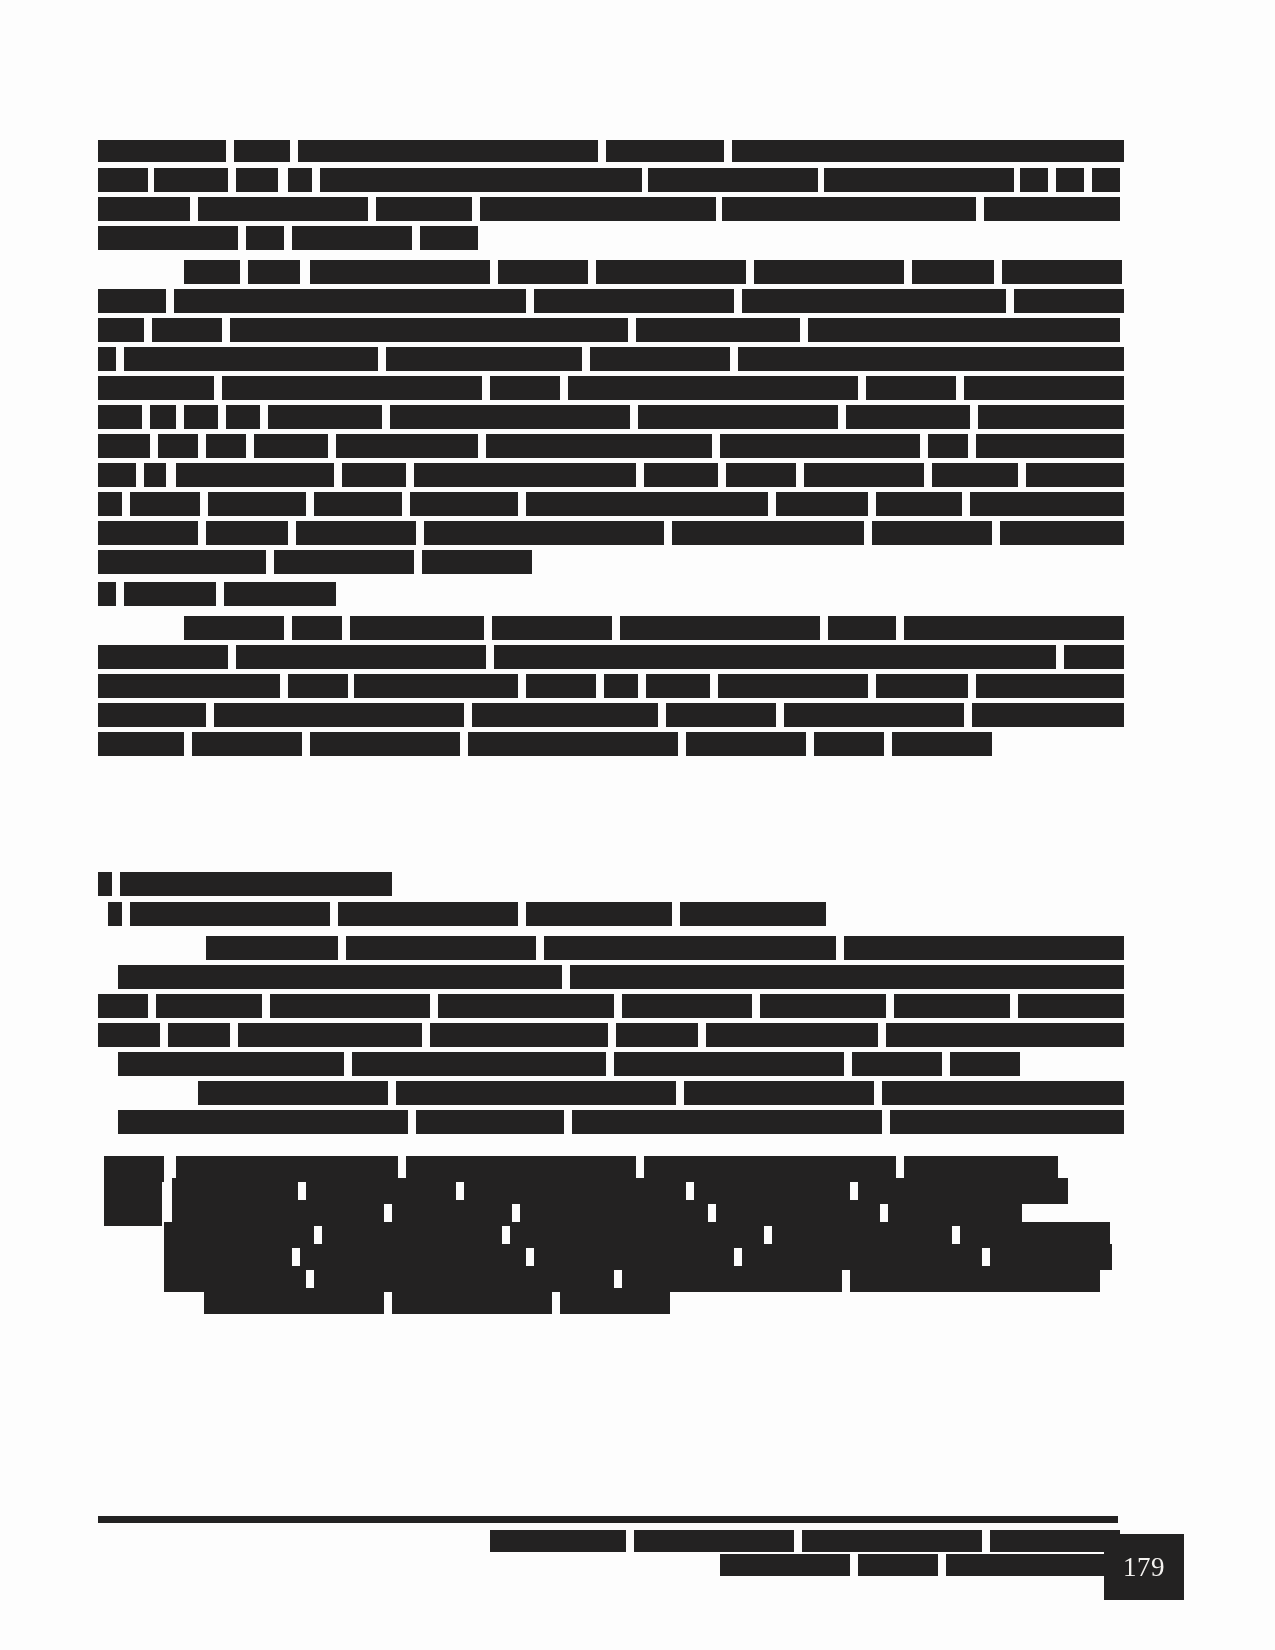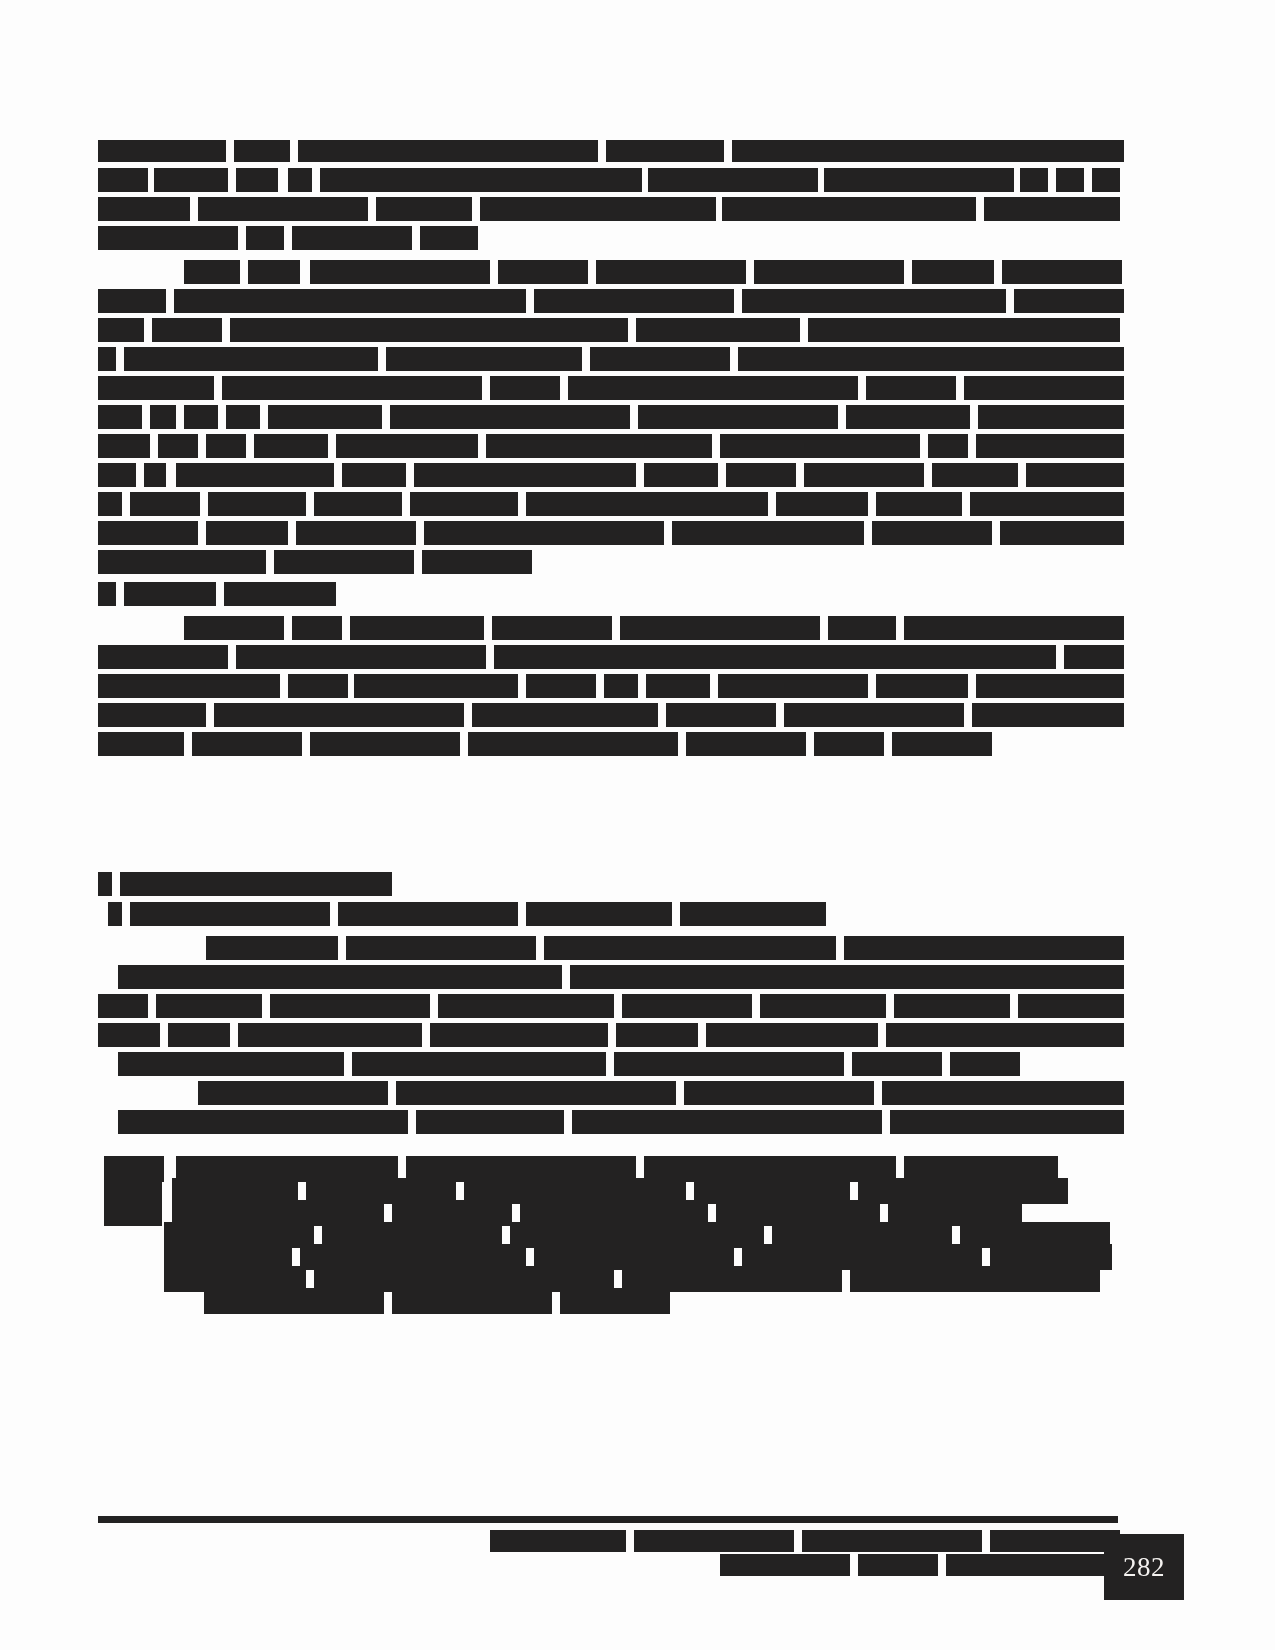--- a/index.html
+++ b/index.html
@@ -397,16 +397,16 @@
           <div style="position: absolute; left: 0px; top: 24px; width: 100%;">
             <span class="rblk" style="left: 622px; width: 130px; height: 22px; top: 0px; background: rgb(35, 34, 34);"></span>
             <span class="rblk" style="left: 760px; width: 80px; height: 22px; top: 0px; background: rgb(35, 34, 34);"></span>
             <span class="rblk" style="left: 848px; width: 170px; height: 22px; top: 0px; background: rgb(35, 34, 34);"></span>
           </div>
         </div>
       </div>
   </div>
 
   <div class="pagenum-box">
-    <span class="pagenum-text">282</span>
+    <span class="pagenum-text">179</span>
   </div>
 
 </div>
 
 </body></html>

